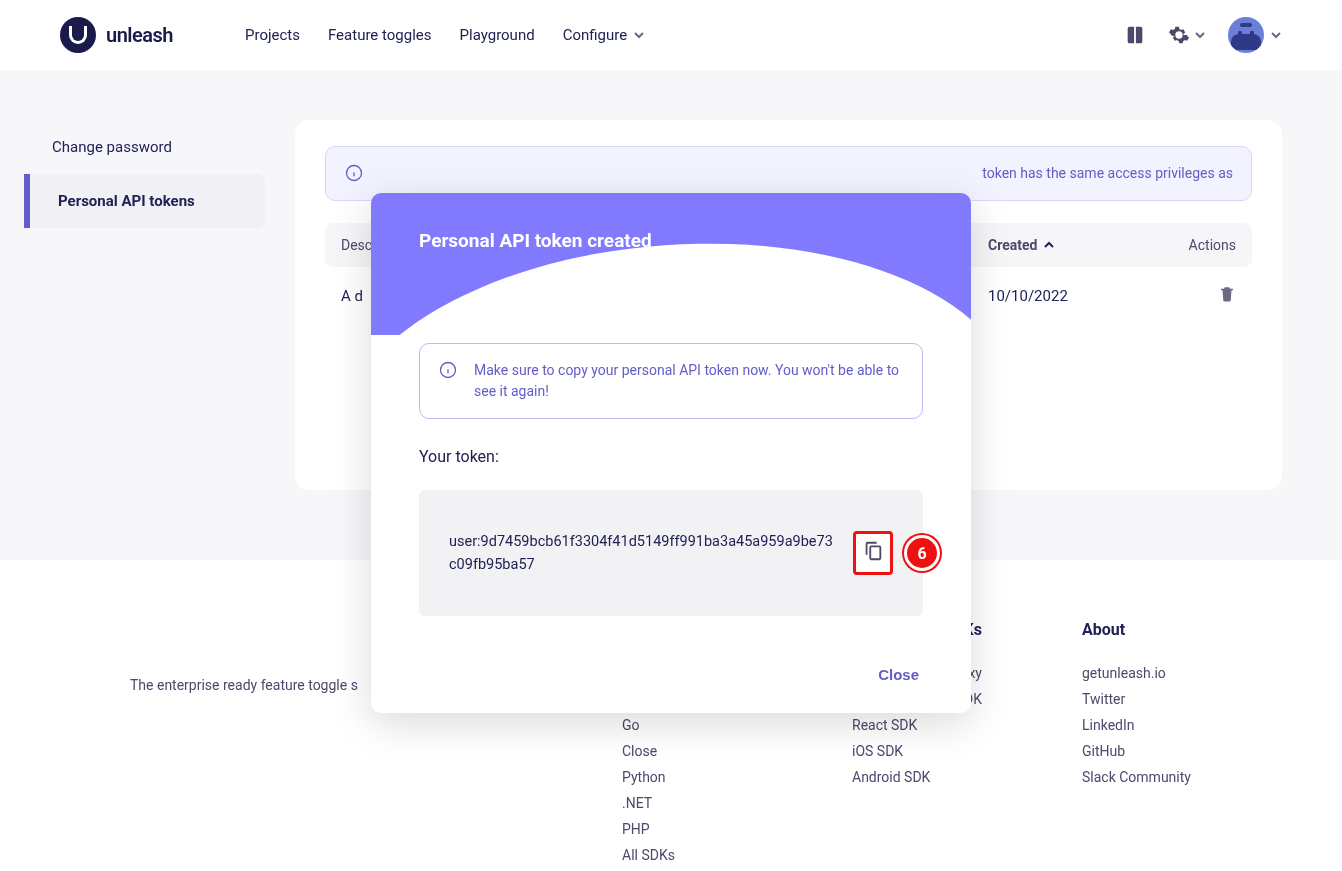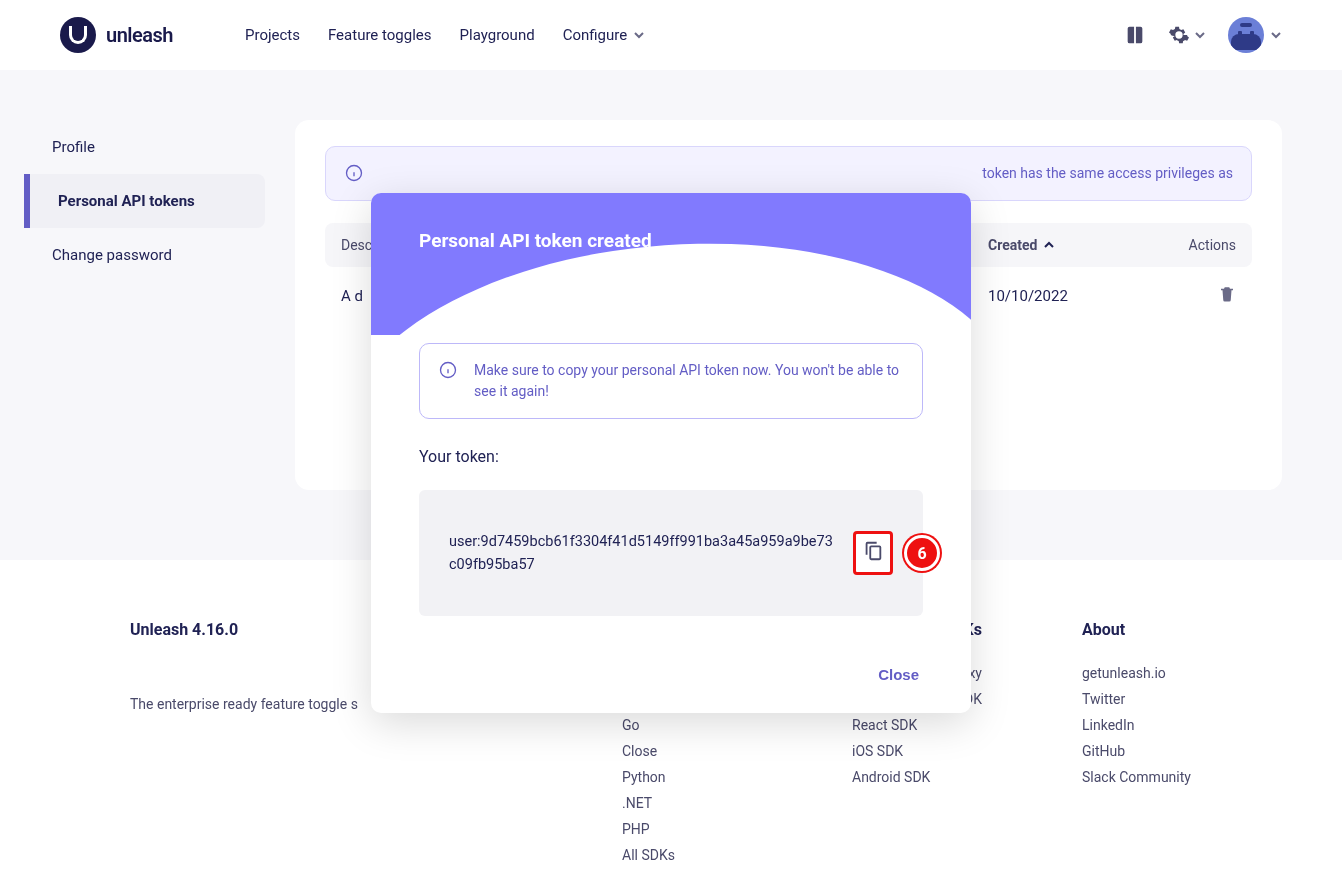--- a/index.html
+++ b/index.html
@@ -234,23 +234,22 @@
         </div>
       <svg class="chev" viewBox="0 0 12 12">
           <path d="M2 4l4 4 4-4"></path>
         </svg>
     </div>
   </div>
 </div>
 
 <div class="main">
   <div class="sidebar">
-    <div class="sidebar-item">Profile</div>
+    <div class="sidebar-item">Change password</div>
     <div class="sidebar-item active">Personal API tokens</div>
-    <div class="sidebar-item">Change password</div>
   </div>
 
   <div class="content">
 
     <div class="info-banner">
       <svg class="info-svg" viewBox="0 0 24 24">
           <circle cx="12" cy="12" r="9"></circle>
           <line x1="12" y1="8" x2="12" y2="8.2"></line>
           <line x1="12" y1="11" x2="12" y2="16"></line>
         </svg>
@@ -282,21 +281,20 @@
               </svg>
           </td>
         </tr>
       </tbody>
     </table>
   </div>
 </div>
 
 <div class="footer">
   <div class="footer-col wide">
-    <h4>Unleash 4.16.0</h4>
     <div class="footer-desc">
       <div>The enterprise ready feature toggle s</div>
     </div>
   </div>
   <div class="footer-col">
     <h4 style="visibility:hidden;">Server SDKs</h4>
     <ul>
       <li style="visibility:hidden;">Go</li>
       <li style="visibility:hidden;">Go</li>
       <li>Go</li>

